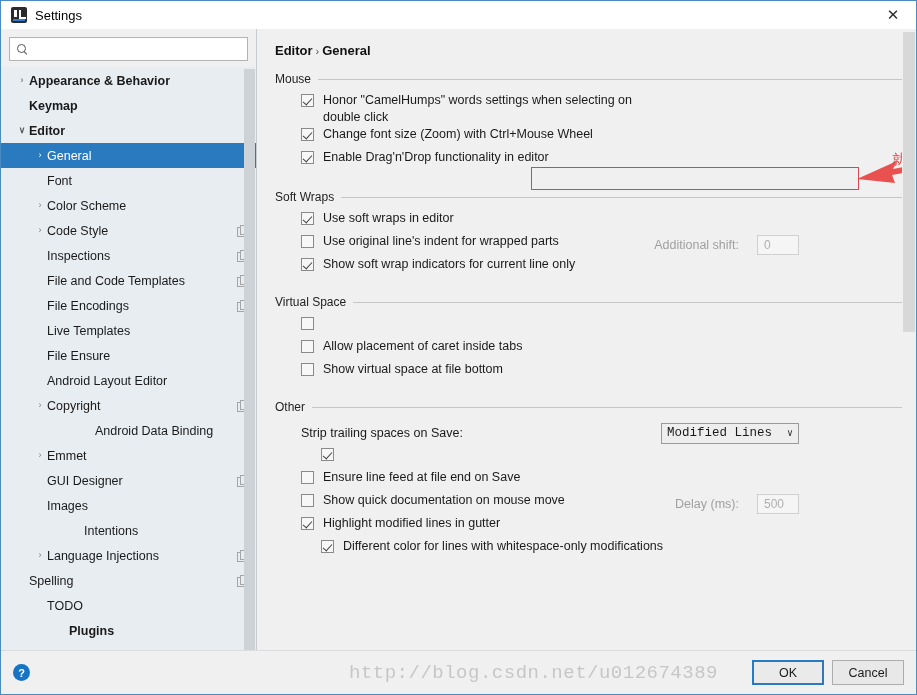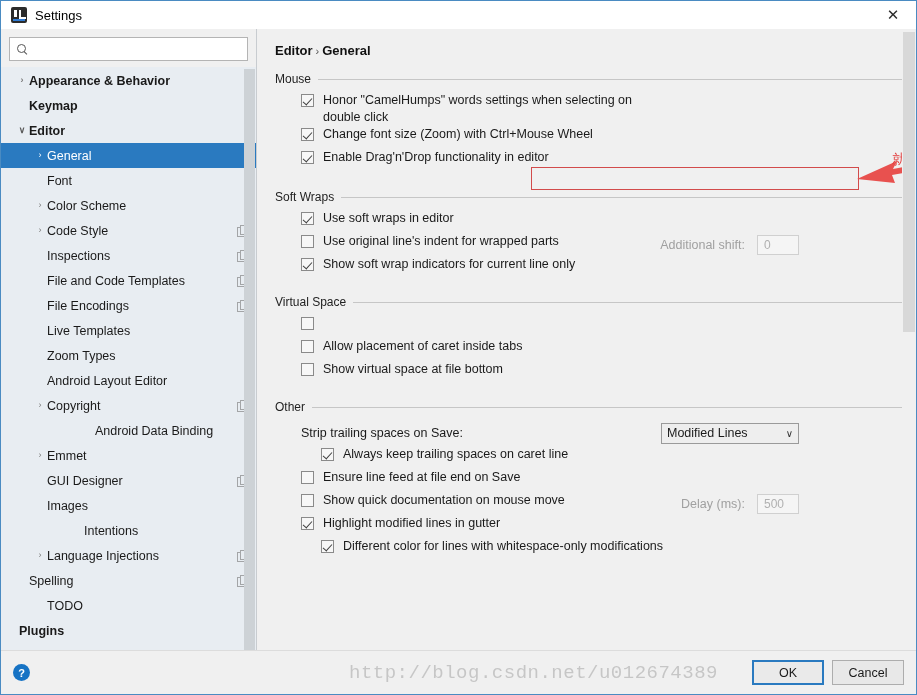--- a/index.html
+++ b/index.html
@@ -143,21 +143,21 @@
     margin-right:9px; margin-top:2px; position:relative;
   }
   .cb.checked::after {
     content:""; position:absolute; left:3px; top:1px;
     width:4px; height:8px;
     border-right:1.6px solid #404040; border-bottom:1.6px solid #404040;
     transform:rotate(42deg);
   }
   .row-label { font-size:12.5px; color:#1a1a1a; line-height:17px; max-width:320px; }
   .row-label.wide { max-width:420px; }
-  .field-inline { display:flex; align-items:center; gap:12px; margin-left:auto;text-align:right; }
+  .field-inline { display:flex; align-items:center; gap:18px; margin-left:auto;text-align:right; }
   .muted { color:#a0a0a0; font-size:12.5px; }
   .textbox {
     width:42px; height:20px; border:1px solid #d0d0d0; background:#f5f5f5;
     color:#b0b0b0; font-size:12px; display:flex; align-items:center; padding-left:6px;
   }
   .combo {
     width:138px; height:21px; border:1px solid #9a9a9a; background:#eeeeee;
     display:flex; align-items:center; padding:0 5px;
     font-size:12.5px; color:#1a1a1a;
   }
@@ -283,21 +283,21 @@
             <span class="arrow empty">&nbsp;</span>
             <span class="tree-label">File Encodings</span>
             <span class="copy-badge"></span>
           </div>
           <div class="tree-item" style="padding-left: 32px;">
             <span class="arrow empty">&nbsp;</span>
             <span class="tree-label">Live Templates</span>
           </div>
           <div class="tree-item" style="padding-left: 32px;">
             <span class="arrow empty">&nbsp;</span>
-            <span class="tree-label">Zoom Types</span>
+            <span class="tree-label">File Ensure</span>
           </div>
           <div class="tree-item" style="padding-left: 32px;">
             <span class="arrow empty">&nbsp;</span>
             <span class="tree-label">Android Layout Editor</span>
           </div>
           <div class="tree-item" style="padding-left: 32px;">
             <span class="arrow">›</span>
             <span class="tree-label">Copyright</span>
             <span class="copy-badge"></span>
           </div>
@@ -329,21 +329,21 @@
           </div>
           <div class="tree-item" style="padding-left: 14px;">
             <span class="arrow empty">&nbsp;</span>
             <span class="tree-label">Spelling</span>
             <span class="copy-badge"></span>
           </div>
           <div class="tree-item" style="padding-left: 32px;">
             <span class="arrow empty">&nbsp;</span>
             <span class="tree-label">TODO</span>
           </div>
-          <div class="tree-item bold" style="padding-left: 4px;">
+          <div class="tree-item bold" style="padding-left: 14px; gap: 40px;">
             <span class="arrow empty">&nbsp;</span>
             <span class="tree-label">Plugins</span>
           </div>
           <div class="tree-item bold" style="padding-left: 14px;">
             <span class="tree-label">Version Control</span>
           </div>
           <div class="sidebar-scroll">
           <div class="sidebar-thumb"></div>
         </div>
         </div>
@@ -430,29 +430,28 @@
               </div>
             </div>
           </div>
           <div class="group" style="margin-bottom: 0px; margin-top: 10px;">
             <div class="group-header">
               <span class="gl">Other</span>
               <span class="line"></span>
             </div>
             <div class="other-row">
               <span class="lbl">Strip trailing spaces on Save:</span>
-              <div class="combo" style="margin-left: auto;">
+              <div class="combo" style="margin-left: auto; font-family: Liberation Mono, monospace;">
                 <span>Modified Lines</span>
                 <span class="chev">∨</span>
               </div>
             </div>
             <div class="row-flex">
               <div class="row indent2">
                 <span class="cb checked"></span>
-                <span class="row-label wide">Always keep trailing spaces on caret line</span>
               </div>
             </div>
             <div class="row-flex">
               <div class="row">
                 <span class="cb"></span>
                 <span class="row-label">Ensure line feed at file end on Save</span>
               </div>
             </div>
             <div class="row-flex">
               <div class="row">

